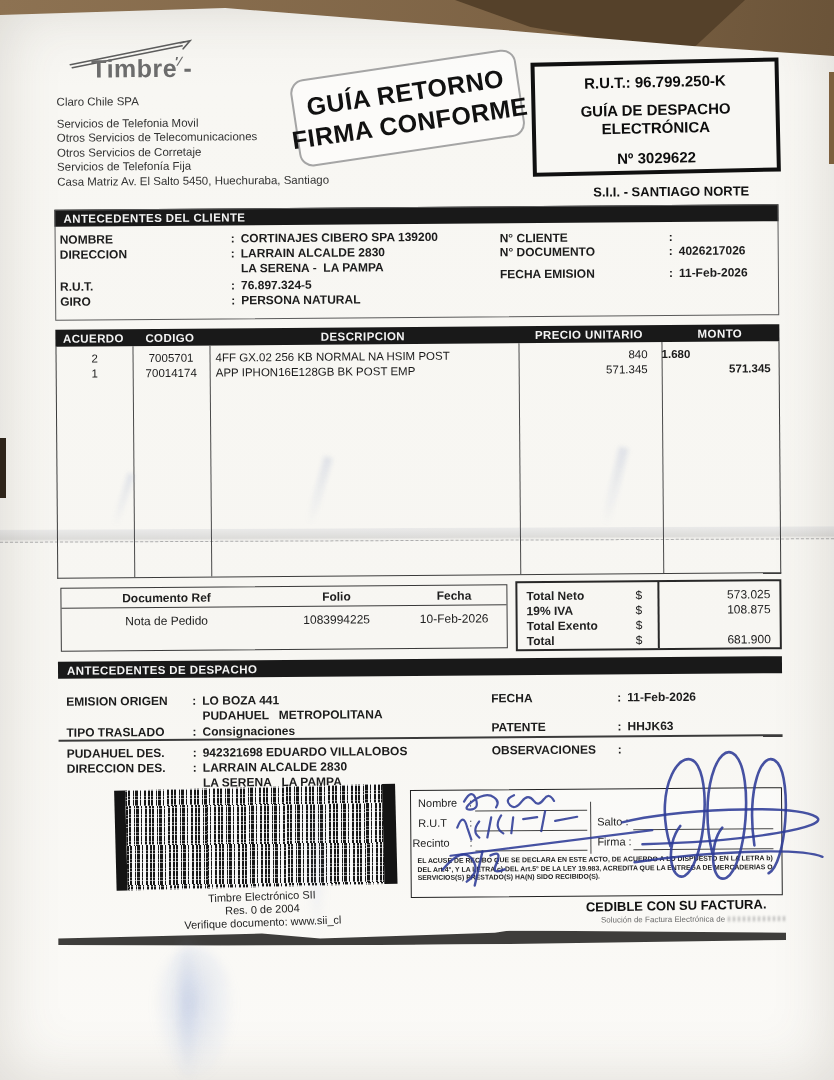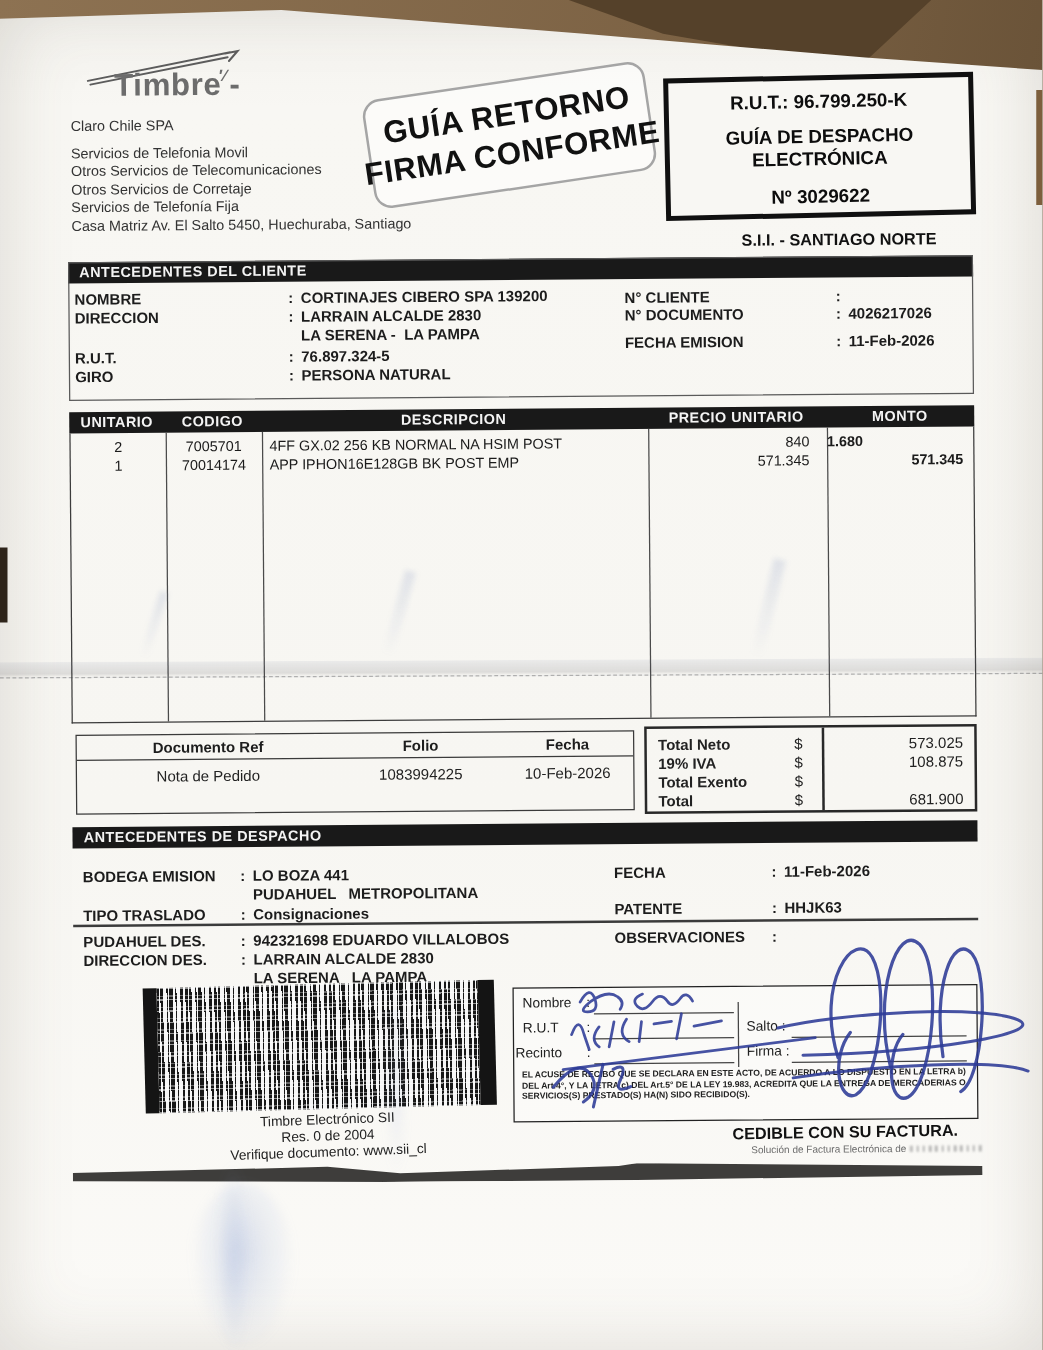--- a/index.html
+++ b/index.html
@@ -169,21 +169,21 @@
       <span class="val">4026217026</span>
     </div>
   <div class="row" style="left:502px;top:268px;">
       <span class="lab" style="width:163px">FECHA EMISION</span>
       <span class="col">:</span>
       <span class="val">11-Feb-2026</span>
     </div>
 
   <div class="band" style="left:57px;top:327px;width:724px;height:17px;padding-left:0;">
     <div class="hflex">
-      <span class="hcell" style="width:76px">UNITARIO</span>
+      <span class="hcell" style="width:76px">ACUERDO</span>
       <span class="hcell" style="width:77px">CODIGO</span>
       <span class="hcell" style="width:309px">DESCRIPCION</span>
       <span class="hcell" style="width:143px">PRECIO UNITARIO</span>
       <span class="hcell" style="width:119px">MONTO</span>
     </div>
   </div>
   <div class="abs itable-body">
     <div class="vline" style="left:76px"></div>
     <div class="vline" style="left:153px"></div>
     <div class="vline" style="left:462px"></div>
@@ -242,21 +242,21 @@
     <div class="totrow" style="top:51px">
         <span class="tl">Total</span>
         <span class="td">$</span>
         <span class="tv">681.900</span>
       </div>
   </div>
 
   <div class="band" style="left:57px;top:659px;width:724px;height:17px;">ANTECEDENTES DE DESPACHO</div>
 
   <div class="row" style="left:65px;top:692px;">
-      <span class="lab" style="width:120px">BODEGA EMISION</span>
+      <span class="lab" style="width:120px">EMISION ORIGEN</span>
       <span class="col">:</span>
       <span class="val">LO BOZA 441</span>
     </div>
   <div class="row" style="left:201px;top:707px;">
       <span class="val">PUDAHUEL   METROPOLITANA</span>
     </div>
   <div class="row" style="left:65px;top:723px;">
       <span class="lab" style="width:120px">TIPO TRASLADO</span>
       <span class="col">:</span>
       <span class="val">Consignaciones</span>

